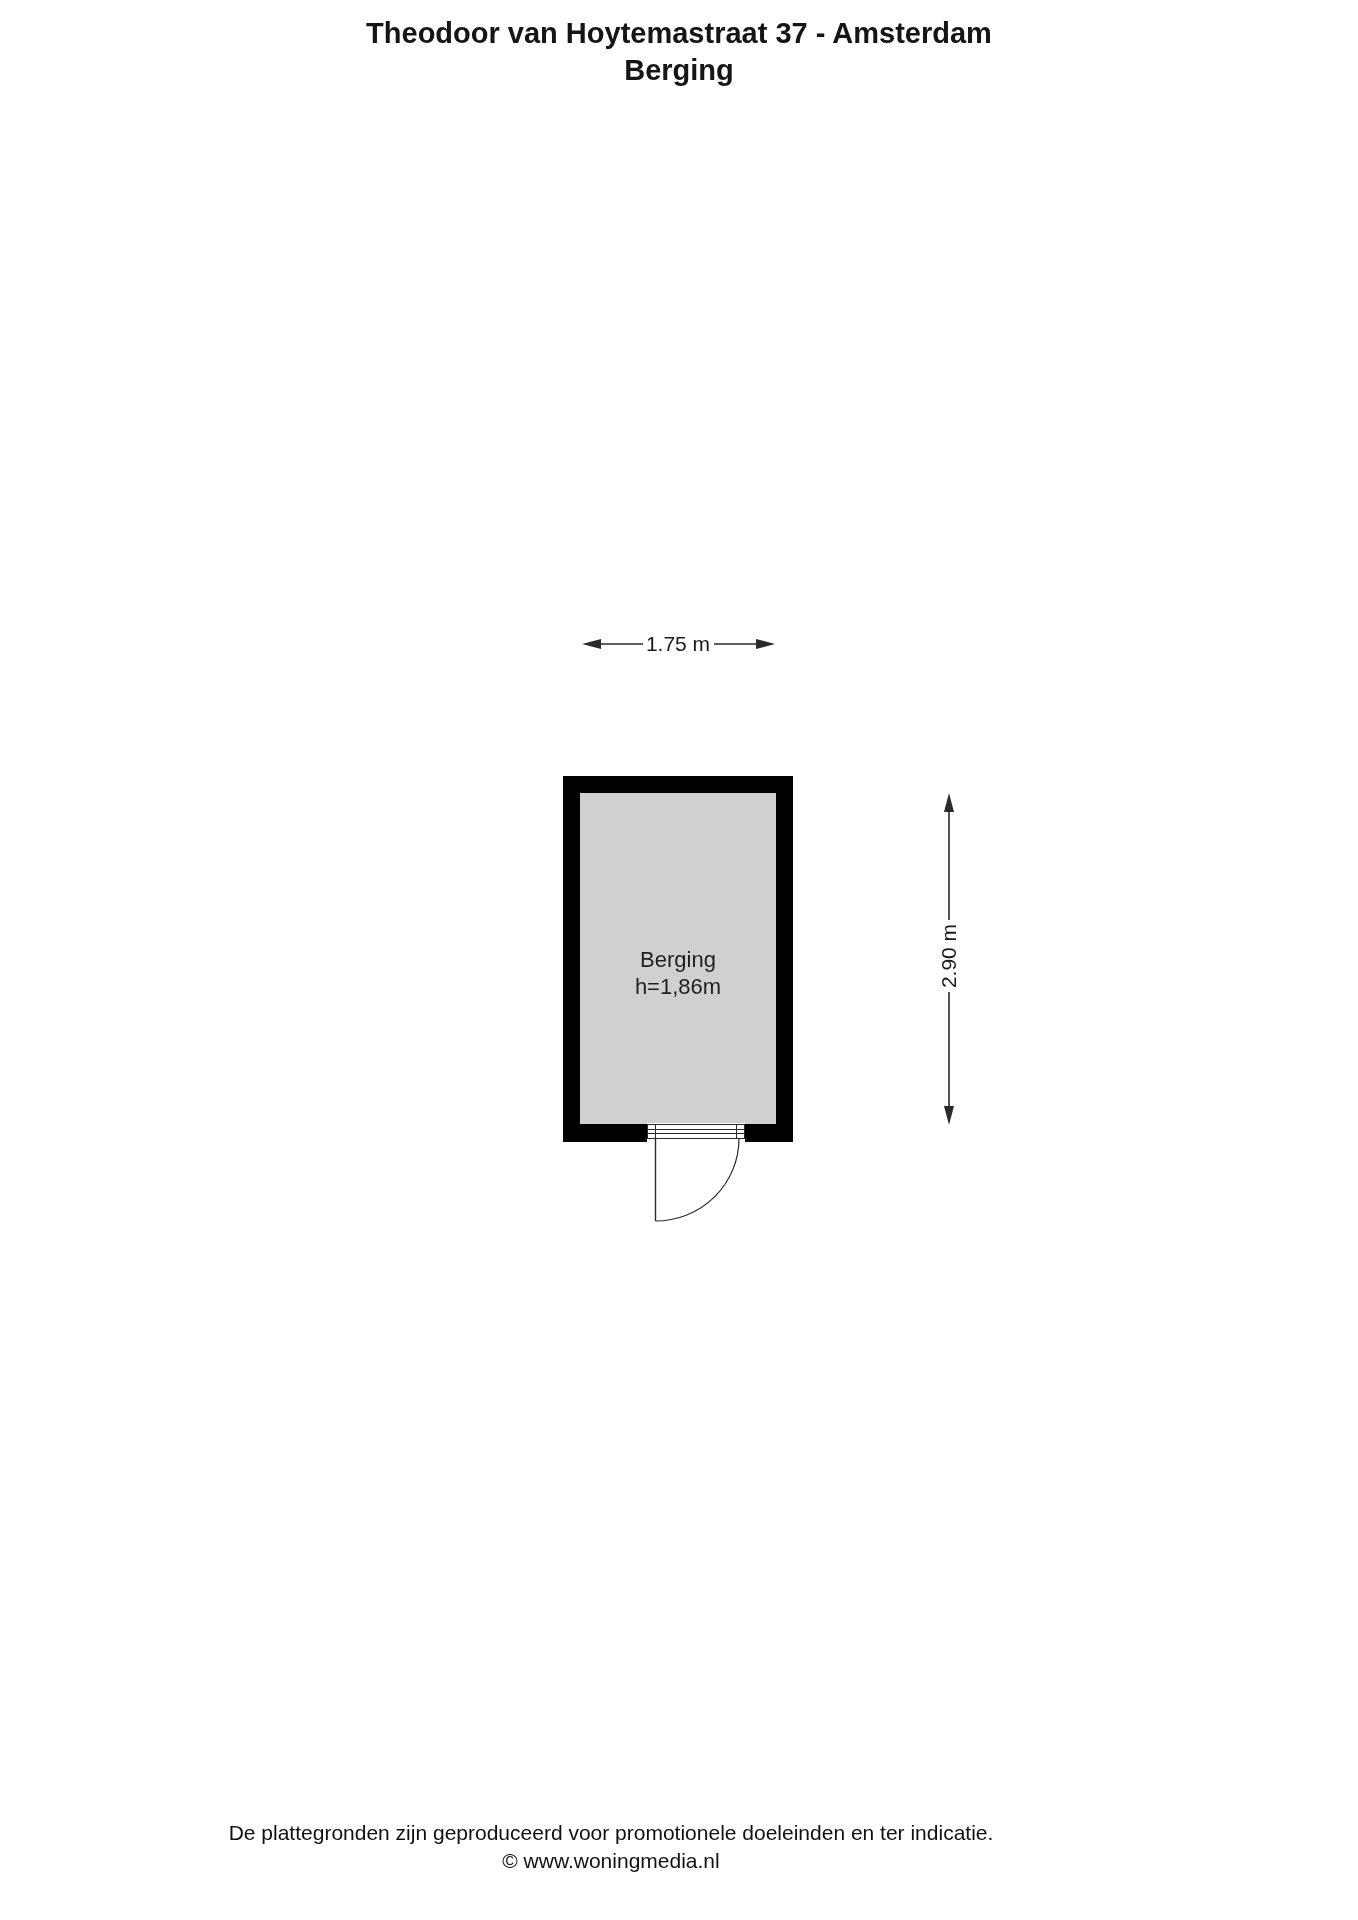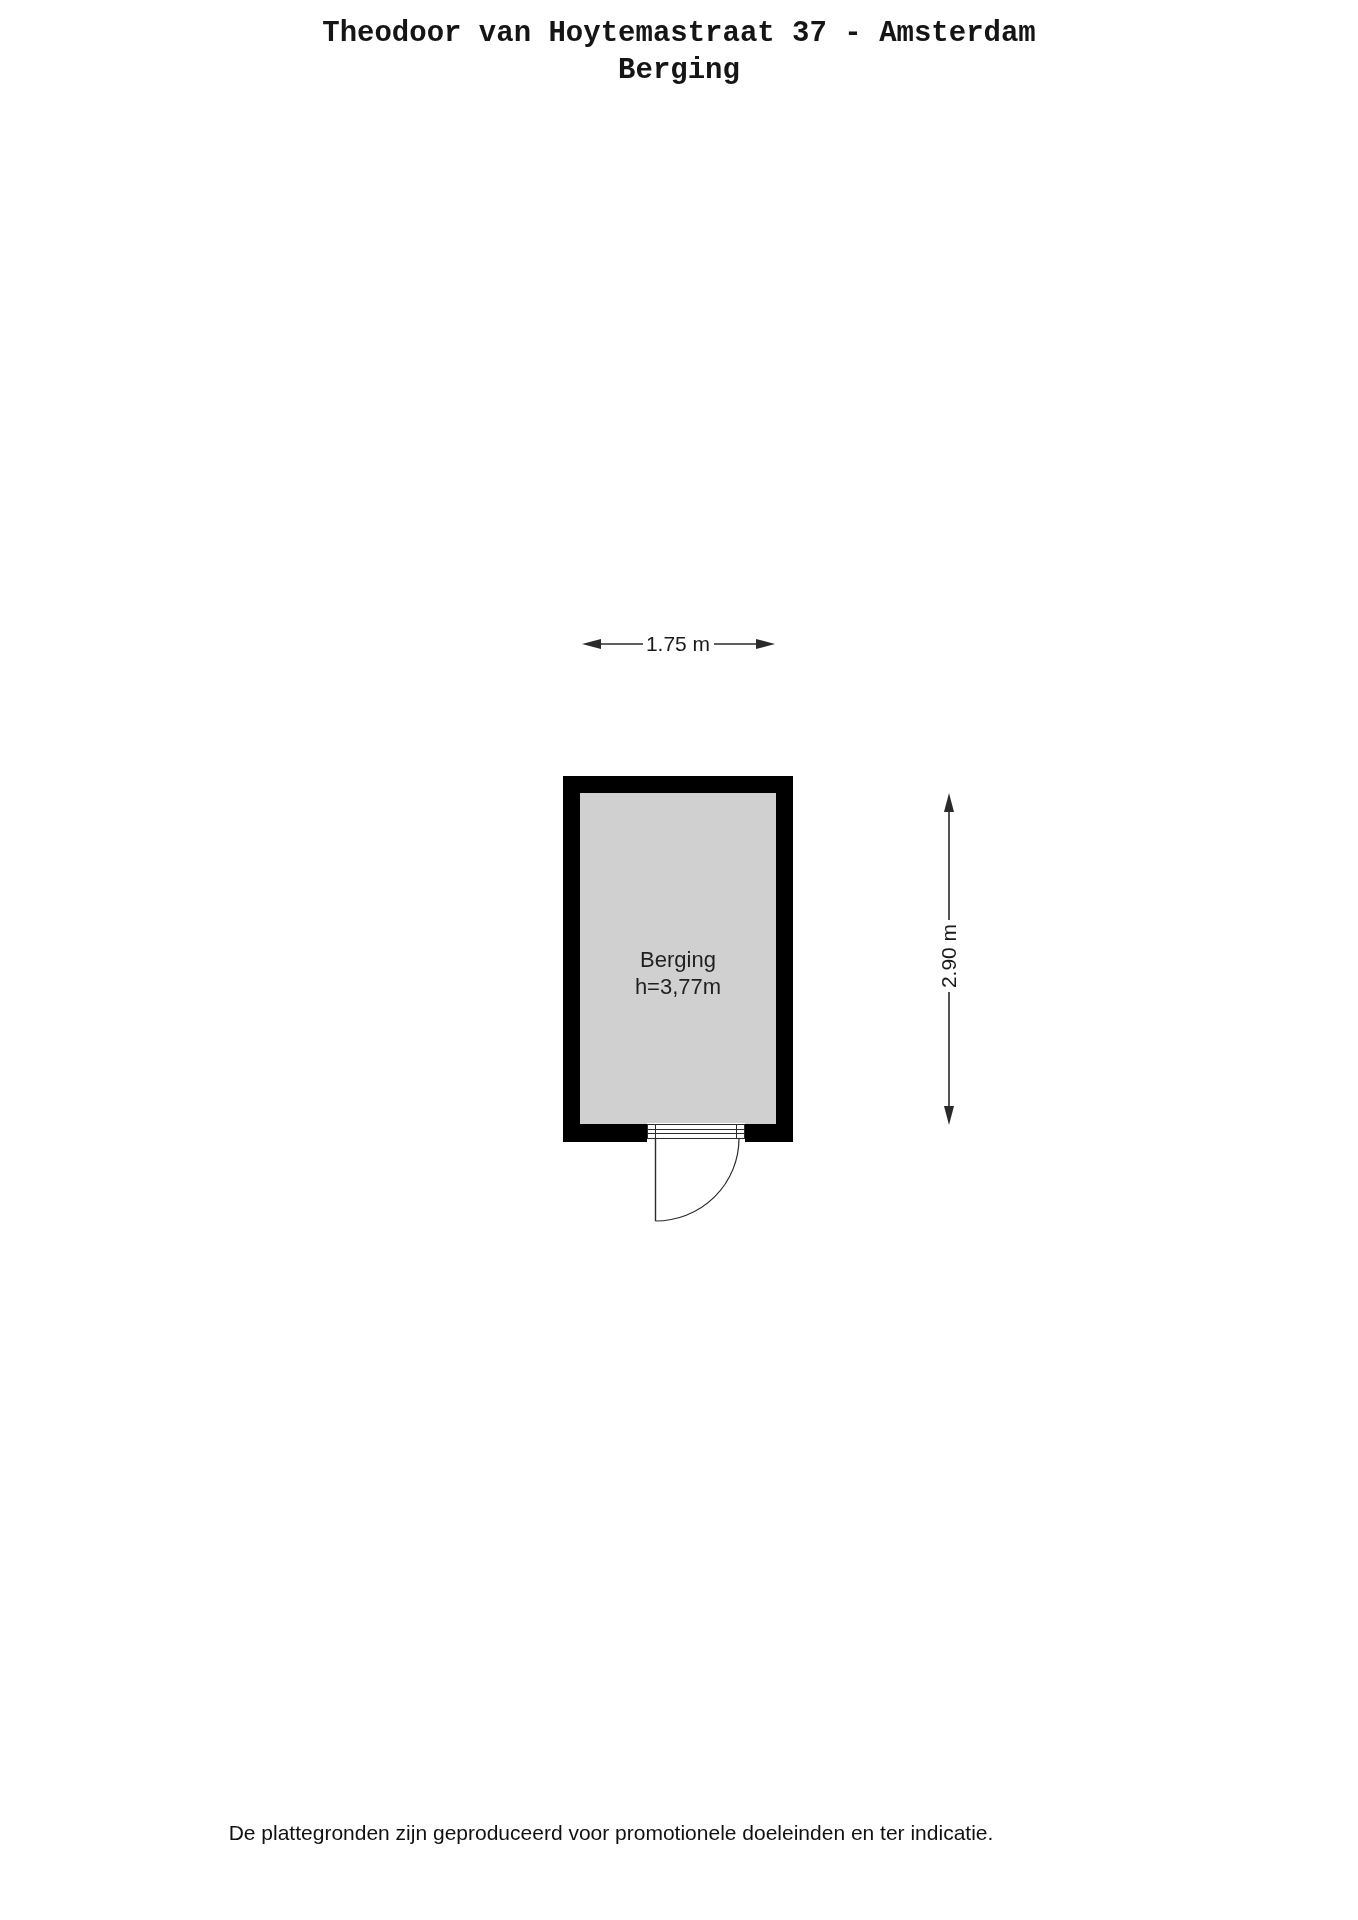--- a/index.html
+++ b/index.html
@@ -2,21 +2,21 @@
 <html><head>
 <meta charset="utf-8">
 <style>
   html,body{margin:0;padding:0;}
   body{
     width:1358px;height:1920px;position:relative;background:#ffffff;
     font-family:"Liberation Sans",sans-serif;color:#1a1a1a;overflow:hidden;
   }
   .page-title{
     position:absolute;top:15px;left:0;width:1358px;text-align:center;
-    font-weight:bold;font-size:29px;line-height:37px;color:#151515;font-family:Liberation Mono, monospace;
+    font-weight:bold;font-size:29px;line-height:37px;color:#151515;
   }
   .dim-h-svg{position:absolute;left:563px;top:628px;}
   .plan-svg{position:absolute;left:563px;top:776px;}
   .dim-v-svg{position:absolute;left:934px;top:790px;}
   .room-label{
     position:absolute;left:563px;top:946px;width:230px;text-align:center;
     font-size:22px;line-height:27px;color:#1f1f1f;
   }
   .footer{
     position:absolute;left:0;top:1819px;width:1222px;text-align:center;
@@ -57,26 +57,27 @@
   </g>
 
   <g>
     <line x1="92.5" y1="362.5" x2="92.5" y2="445" stroke="#2a2a2a" stroke-width="1.4"></line>
     <path d="M 92.5 445 A 83.5 82.5 0 0 0 176 362.5" fill="none" stroke="#2a2a2a" stroke-width="1.2"></path>
   </g>
 </svg>
 
 <div class="room-label">
   <div>Berging</div>
-  <div>h=3,77m</div>
+  <div>h=1,86m</div>
 </div>
 
 <svg class="dim-v-svg" width="32" height="340" viewBox="0 0 32 340">
   <polygon points="15,3 10,22 20,22" fill="#2a2a2a"></polygon>
   <line x1="15" y1="20" x2="15" y2="130" stroke="#2a2a2a" stroke-width="1.6"></line>
   <text x="15" y="173" text-anchor="middle" font-size="21" transform="rotate(-90 15 166)">2.90 m</text>
   <line x1="15" y1="202" x2="15" y2="318" stroke="#2a2a2a" stroke-width="1.6"></line>
   <polygon points="15,335 10,316 20,316" fill="#2a2a2a"></polygon>
 </svg>
 
 <div class="footer">
   <div>De plattegronden zijn geproduceerd voor promotionele doeleinden en ter indicatie.</div>
+  <div>© www.woningmedia.nl</div>
 </div>
 
 </body></html>

